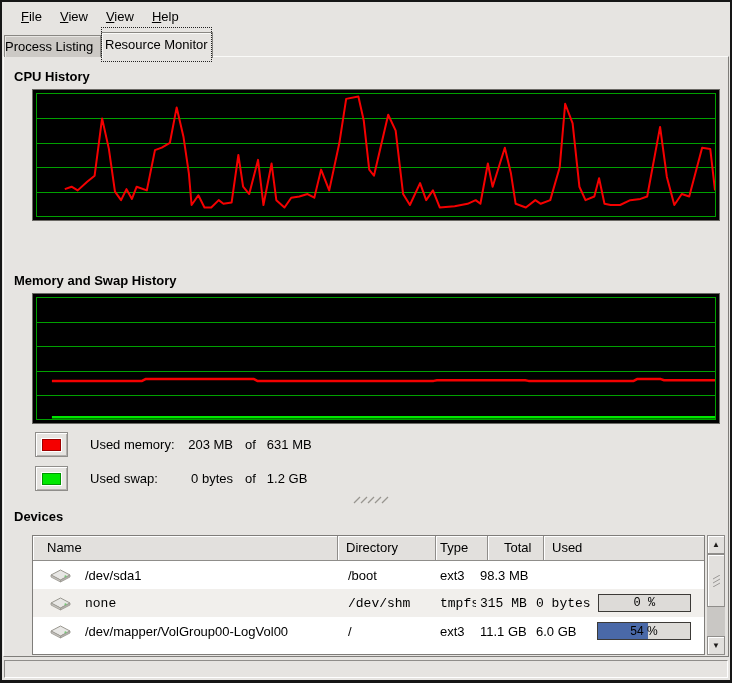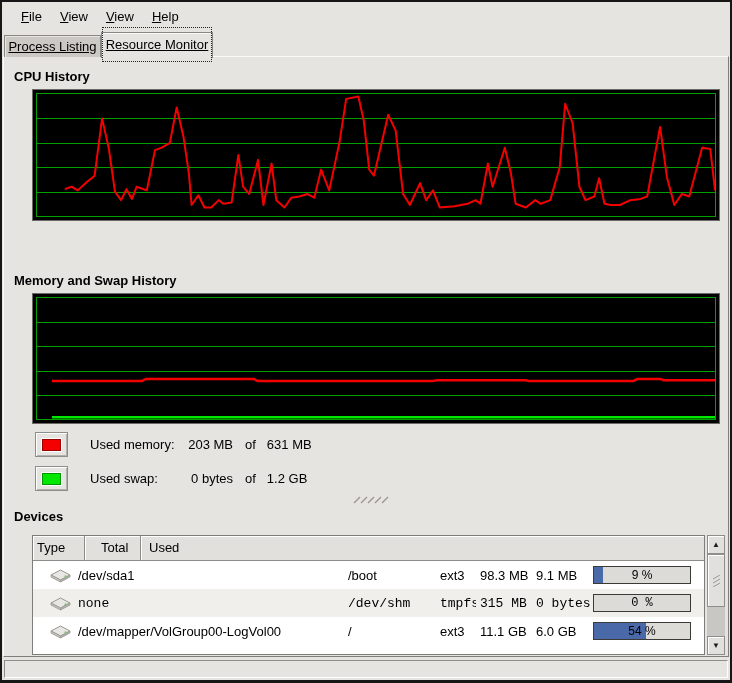--- a/index.html
+++ b/index.html
@@ -8,21 +8,21 @@
   .win { position:relative; width:732px; height:683px; background:#161616; overflow:hidden; }
   .win-inner { position:absolute; left:2px; top:2px; width:728px; height:678px; background:#e6e4e1; }
 
   
   .menubar { position:absolute; left:0; top:0; width:100%; height:28px; display:flex; align-items:center; padding-left:10px; }
   .menu-item { display:inline-block; padding:3px 9px; cursor:default; }
   .menu-item::first-letter { text-decoration:underline; }
 
   
   .tabstrip { position:absolute; left:0; top:28px; width:100%; height:27px; z-index:3; }
-  .tab { position:absolute; bottom:0; text-align:center; border:1px solid #898783; border-bottom:none;text-decoration:underline; }
+  .tab { position:absolute; bottom:0; border:1px solid #898783; border-bottom:none; }
   .tab-inactive { left:2px; width:97px; height:22px; background:#ccc9c5; line-height:21px;
                   box-shadow: inset 1px 1px 0 #e8e6e3; }
   .tab-active { left:99px; width:112px; height:26px; background:#e6e4e1; line-height:24px; bottom:-1px;
                 box-shadow: inset 1px 1px 0 #fafaf8; }
   .tab-active .focus { outline:1px dotted #222; padding:9px 3px; }
 
   
   .notebook { position:absolute; left:1px; top:54px; width:726px; height:601px; background:#e6e4e1;
               border:1px solid; border-color:#fafaf8 #7f7d7a #7f7d7a #fafaf8; }
 
@@ -54,21 +54,21 @@
   .table { position:absolute; left:28px; top:478px; width:673px; height:120px; background:#fff;
            border:1px solid #7f7d7a; overflow:hidden; }
   .thead { display:flex; height:25px; background:#e2e0dd; }
   .hcell { border-right:1px solid #8f8d8a; border-bottom:1px solid #8f8d8a;
            box-shadow: inset 1px 1px 0 #fff; line-height:23px; padding-left:8px;
            overflow:hidden; white-space:nowrap; cursor:default; }
   .hc0 { width:305px; padding-left:14px; } .hc1 { width:98px; } .hc2 { width:52px; padding-left:4px; }
   .hc3 { width:56px; padding-left:16px; } .hc4 { flex:1; border-right:none; }
   .trow { display:flex; height:28px; align-items:center; background:#fff; }
   .trow.alt { background:#f1efec;font-family:Liberation Mono, monospace; }
-  .cell { overflow:hidden; white-space:nowrap; }
+  .cell { overflow:hidden; white-space:nowrap;gap:7px; }
   .c-name { width:305px; padding-left:16px; display:flex; align-items:center; }
   .c-name svg { margin-right:6px; flex:0 0 auto; }
   .c-dir { width:98px; padding-left:10px; }
   .c-type { width:40px; padding-left:4px; }
   .c-total { width:56px; padding-left:4px; }
   .c-used { flex:1; display:flex; align-items:center; padding-left:4px; }
   .used-text { width:56px; }
   .pbar { width:98px; height:18px; margin-left:auto; margin-right:13px; position:relative;
           border:1px solid #3c3a37; background:#dddbd8; }
   .pfill { position:absolute; left:0; top:0; bottom:0; background:#4a69a8; }
@@ -173,45 +173,40 @@
               <line x1="23" y1="8" x2="29" y2="2"></line>
             <line x1="30" y1="8" x2="36" y2="2"></line>
           </g>
         </svg>
       </div>
 
       <div class="sec-title" style="top:452px;">Devices</div>
 
       <div class="table">
         <div class="thead" id="thead">
+            <div class="hcell hc0">Name</div>
+            <div class="hcell hc1">Directory</div>
             <div class="hcell hc2">Type</div>
             <div class="hcell hc3">Total</div>
             <div class="hcell hc4">Used</div>
           </div>
         <div id="tbody">
   <div class="trow">
     <div class="cell c-name">
       <svg width="23" height="16" viewBox="0 0 23 16">
         <polygon points="2,8 11.5,3 21,8 11.5,13" fill="#e8e7e5" stroke="#99978f" stroke-width="1"></polygon>
         <polygon points="2,8 11.5,13 11.5,15 2,10" fill="#c6c4c0" stroke="#99978f" stroke-width="0.8"></polygon>
         <polygon points="21,8 11.5,13 11.5,15 21,10" fill="#b4b2ae" stroke="#99978f" stroke-width="0.8"></polygon>
         <circle cx="16.5" cy="9.3" r="1.1" fill="#79c879"></circle>
       </svg>
       <span>/dev/sda1</span>
     </div>
     <div class="cell c-dir">/boot</div>
     <div class="cell c-type">ext3</div>
     <div class="cell c-total">98.3 MB</div>
-    <div class="cell c-used">
-      <span class="used-text">9.1 MB</span>
-      <div class="pbar">
-        <div class="pfill" style="width: 9%; background: rgb(74, 105, 168);"></div>
-        <div class="plabel" style="color: rgb(0, 0, 0);">9 %</div>
-      </div>
-    </div>
   </div>
 
   <div class="trow alt">
     <div class="cell c-name">
       <svg width="23" height="16" viewBox="0 0 23 16">
         <polygon points="2,8 11.5,3 21,8 11.5,13" fill="#e8e7e5" stroke="#99978f" stroke-width="1"></polygon>
         <polygon points="2,8 11.5,13 11.5,15 2,10" fill="#c6c4c0" stroke="#99978f" stroke-width="0.8"></polygon>
         <polygon points="21,8 11.5,13 11.5,15 21,10" fill="#b4b2ae" stroke="#99978f" stroke-width="0.8"></polygon>
         <circle cx="16.5" cy="9.3" r="1.1" fill="#79c879"></circle>
       </svg>

